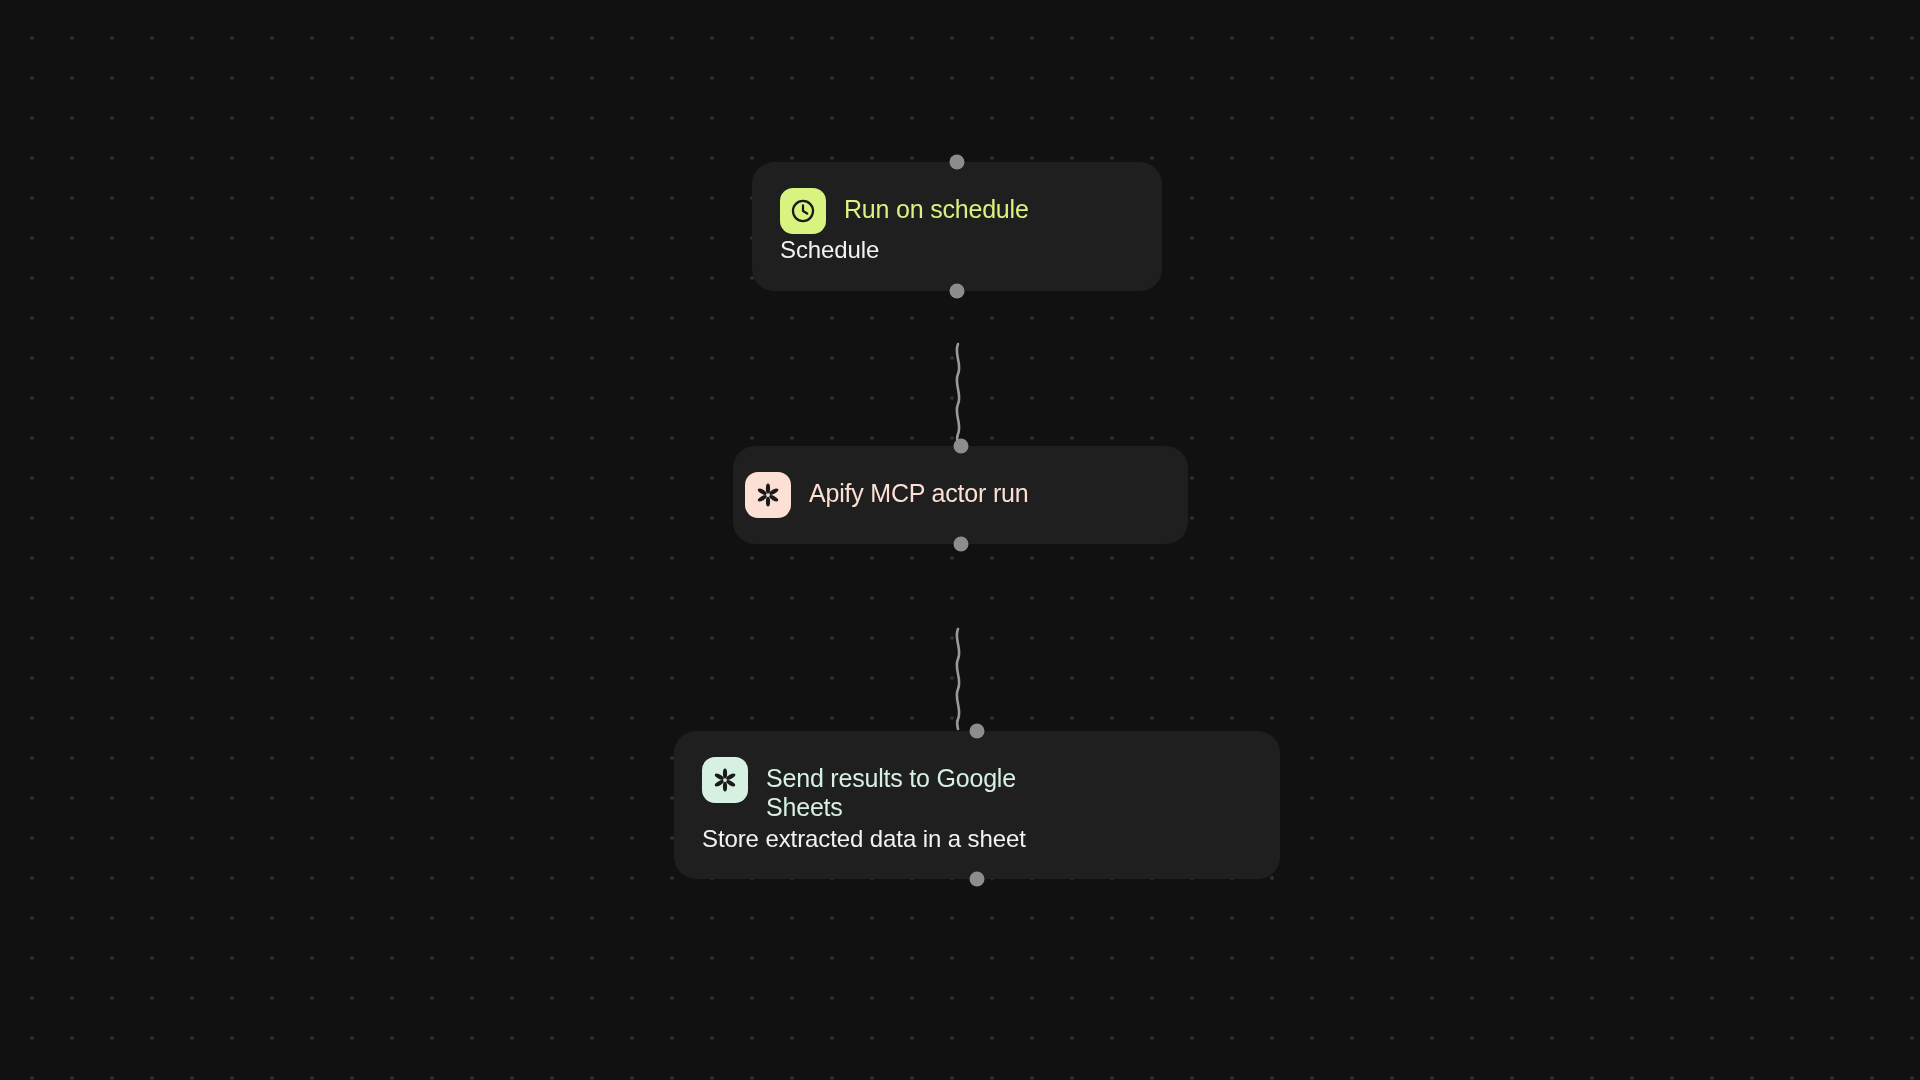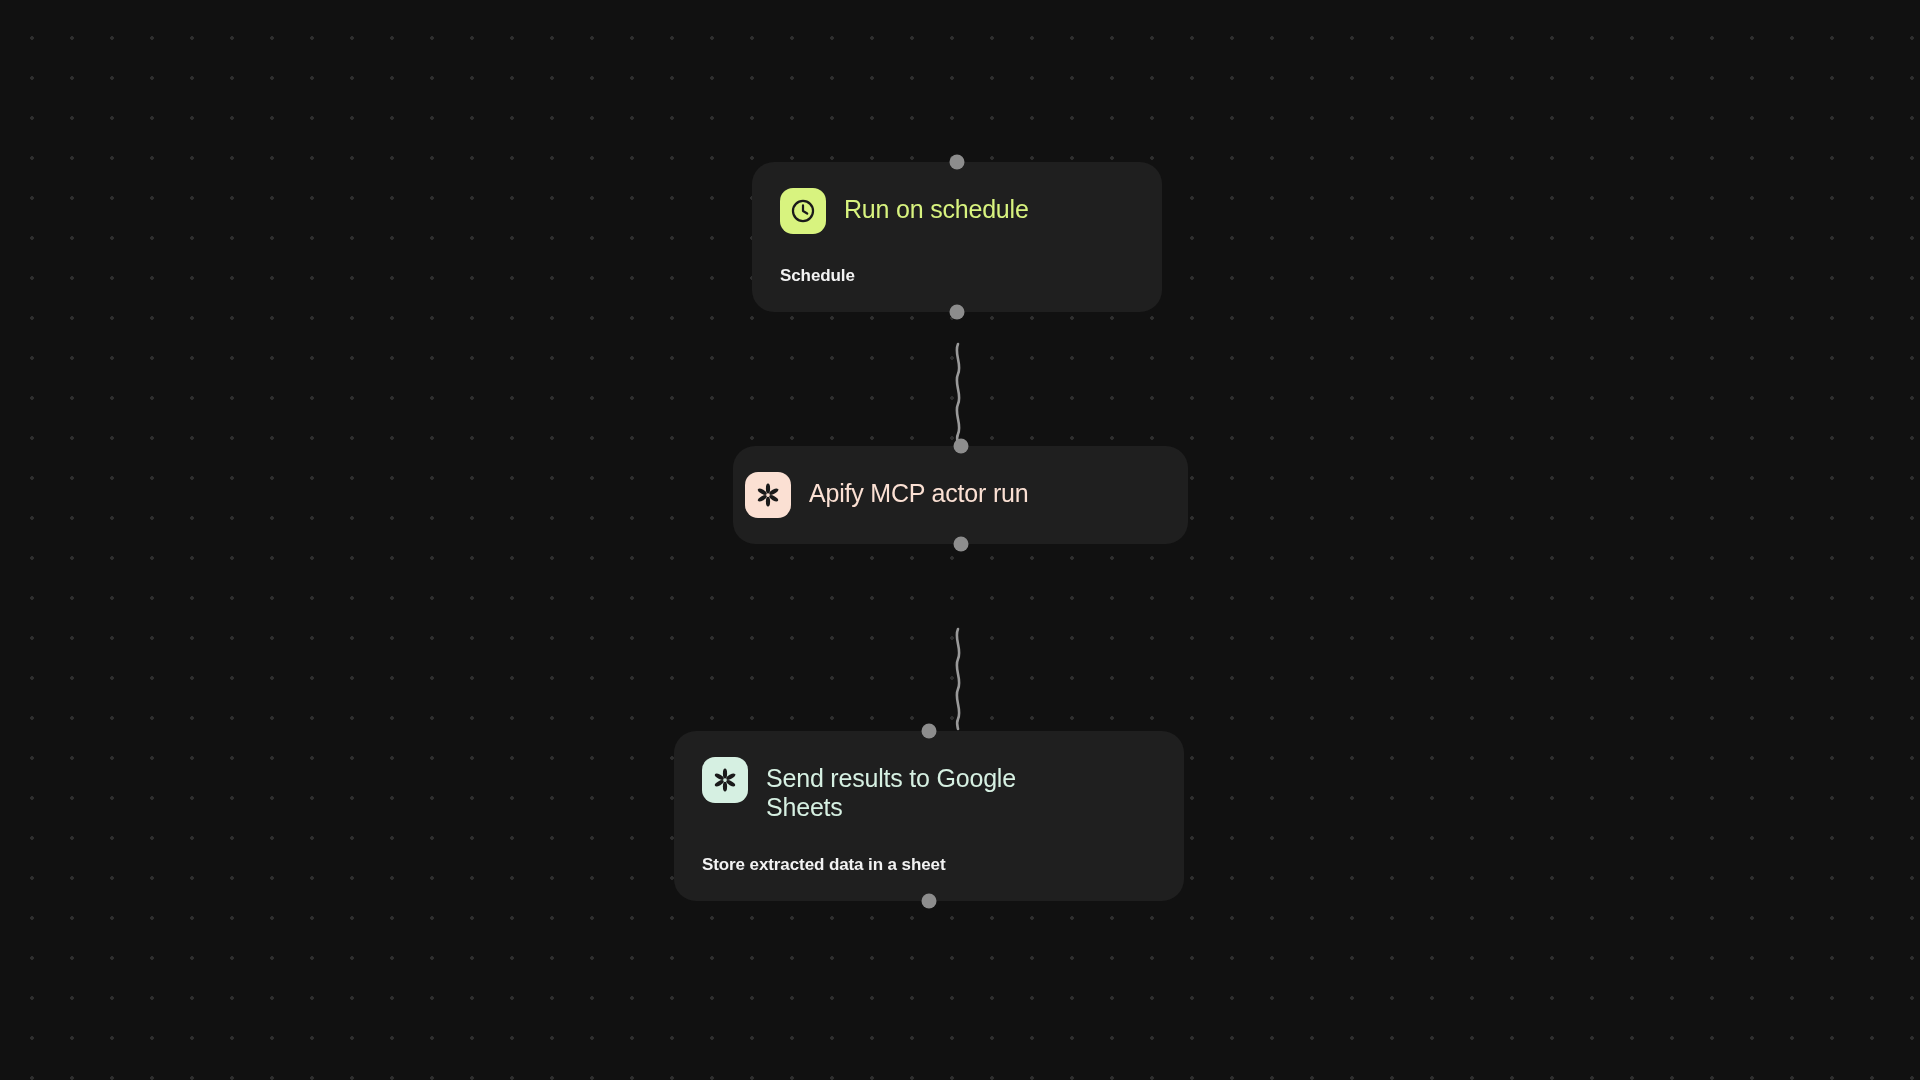--- a/index.html
+++ b/index.html
@@ -22,21 +22,21 @@
   }
 
   
   .node {
     position:absolute;
     background:#1f1f1f;
     border-radius:22px;
     padding:26px 30px 26px 28px;
     display:flex;
     flex-direction:column;
-    gap:32px;
+    gap:2px;
   }
 
   .node-head {
     display:flex;
     align-items:flex-start;
     gap:18px;
   }
 
   .node-icon {
     width:46px; height:46px;
@@ -50,25 +50,25 @@
 
   .node-title {
     font-size:25px;
     line-height:1.17;
     letter-spacing:-0.2px;
     padding-top:7px;
     font-weight:400;
   }
 
   .node-desc {
-    font-size:17px;
+    font-size:24px;
     line-height:1.2;
     letter-spacing:-0.1px;
     color:#f2f2f2;
-    font-weight:700;
+    font-weight:400;
   }
 
   
   .port {
     position:absolute;
     width:15px; height:15px;
     border-radius:50%;
     background:#8d8d8d;
     left:50%;
     transform:translate(-50%,-50%);
@@ -137,21 +137,21 @@
 
   </div>
 
   <div class="connector" id="conn-1" style="left:952px; top:627px; width:12px; height:104px;">
     <svg width="12" height="104" viewBox="0 0 12 104">
       <path d="M6 2 C 1.6 12, 10.4 22, 6 32 C 1.6 42, 10.4 52, 6 62
                C 1.6 72, 10.4 82, 6 92 C 4.2 96, 5.4 99, 6 102" stroke="#9a9a9a" stroke-width="2.6" fill="none" stroke-linecap="round"></path>
     </svg>
   </div>
 
-  <div class="node" id="node-2" style="left: 674px; top: 731px; width: 510px; background: rgb(31, 31, 31);">
+  <div class="node" id="node-2" style="left: 674px; top: 731px; width: 606px; background: rgb(31, 31, 31);">
 
     <div class="port top" style="background: rgb(141, 141, 141);"></div>
     <div class="port bottom" style="background: rgb(141, 141, 141);"></div>
 
     <div class="node-head">
       <div class="node-icon" id="icon-2" style="background: rgb(214, 240, 226);">
         <svg width="26" height="26" viewBox="0 0 24 24" fill="#1a1a1a">
           <g fill="#1a1a1a">
             <ellipse cx="12" cy="5.9" rx="1.95" ry="4.6"></ellipse>
             <ellipse cx="12" cy="18.1" rx="1.95" ry="4.6"></ellipse>

